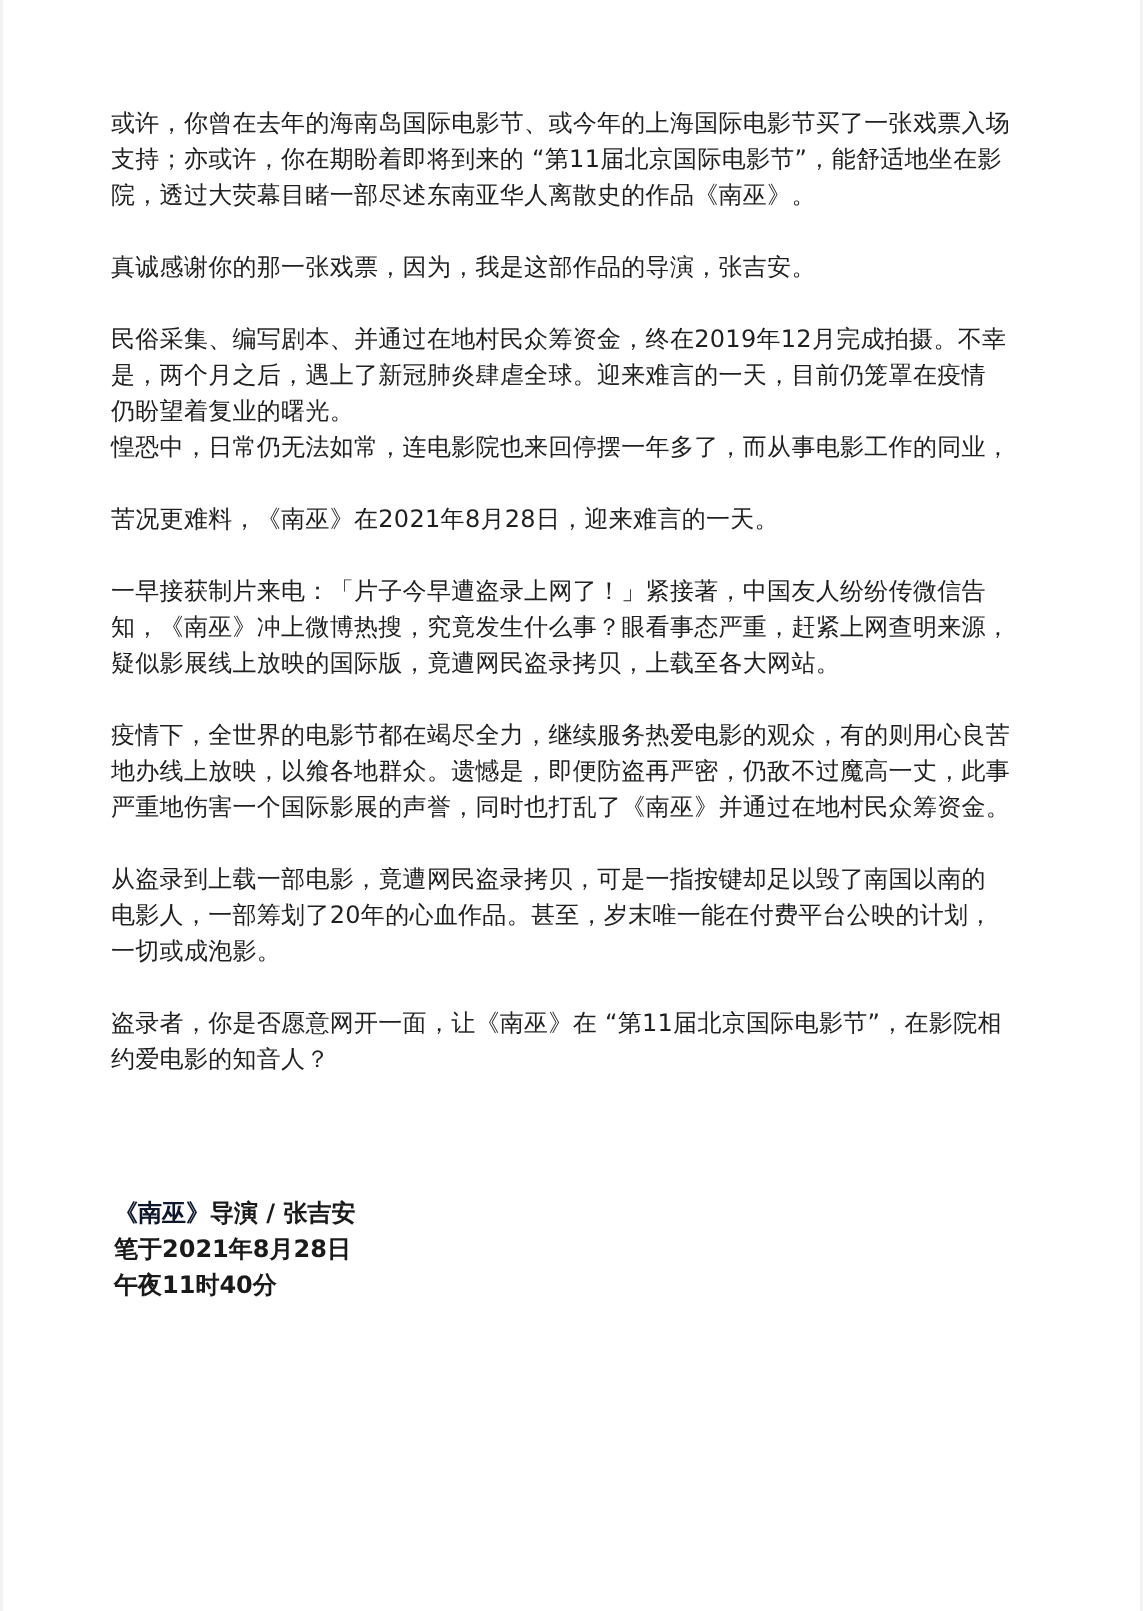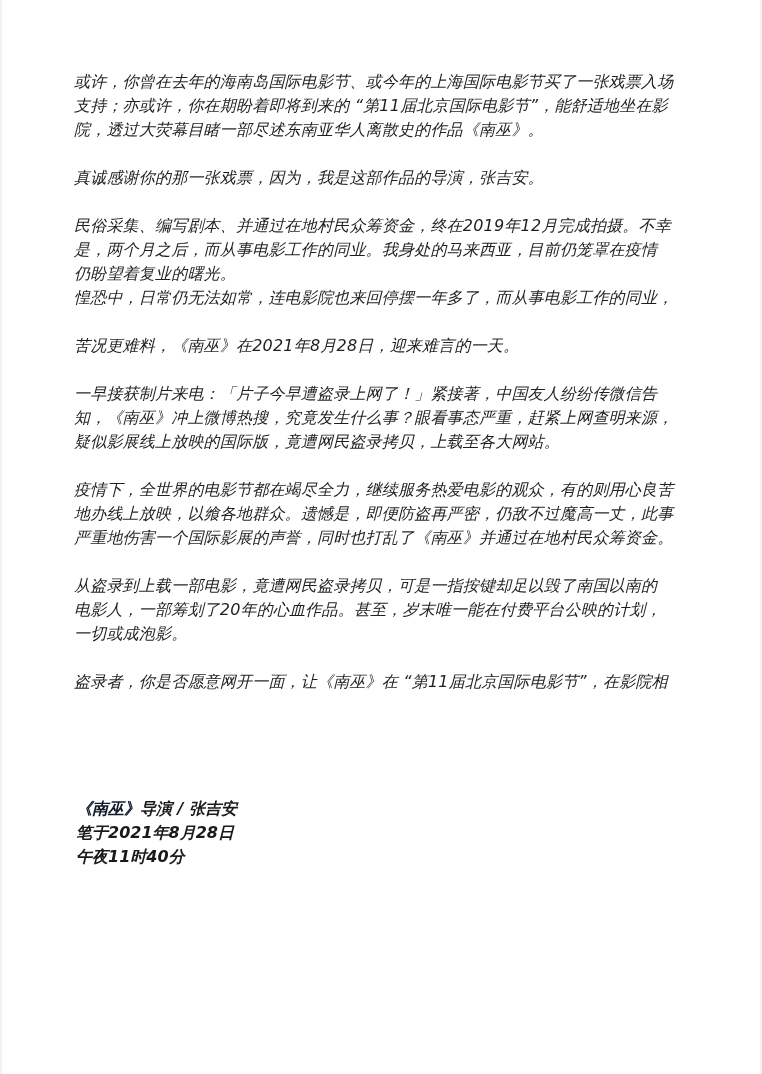--- a/index.html
+++ b/index.html
@@ -17,21 +17,20 @@
     }
     .page {
       position: absolute;
       left: 0; top: 0;
       width: 762px;
       height: 1074px;
       background: #ffffff;
       border-left: 2px solid #f2f2f2;
       border-right: 2px solid #f2f2f2;
       box-sizing: border-box;
-      font-style: italic;
     }
     .content {
       position: absolute;
       left: 72px;
       top: 70px;
       width: 630px;
     }
     .para {
       margin: 0 0 24px 0;
       font-size: 16px;
@@ -65,21 +64,21 @@
       <span class="line">支持；亦或许，你在期盼着即将到来的 “第11届北京国际电影节”，能舒适地坐在影</span>
       <span class="line">院，透过大荧幕目睹一部尽述东南亚华人离散史的作品《南巫》。</span>
     </p>
 
     <p class="para">
       <span class="line">真诚感谢你的那一张戏票，因为，我是这部作品的导演，张吉安。</span>
     </p>
 
     <p class="para">
       <span class="line">民俗采集、编写剧本、并通过在地村民众筹资金，终在2019年12月完成拍摄。不幸</span>
-      <span class="line">是，两个月之后，而从事电影工作的同业。我身处的马来西亚，目前仍笼罩在疫情</span>
+      <span class="line">是，两个月之后，遇上了新冠肺炎肆虐全球。迎来难言的一天，目前仍笼罩在疫情</span>
       <span class="line">仍盼望着复业的曙光。</span>
       <span class="line">惶恐中，日常仍无法如常，连电影院也来回停摆一年多了，而从事电影工作的同业，</span>
     </p>
 
     <p class="para">
       <span class="line">苦况更难料，《南巫》在2021年8月28日，迎来难言的一天。</span>
     </p>
 
     <p class="para">
       <span class="line">一早接获制片来电：「片子今早遭盗录上网了！」紧接著，中国友人纷纷传微信告</span>
@@ -94,20 +93,21 @@
     </p>
 
     <p class="para">
       <span class="line">从盗录到上载一部电影，竟遭网民盗录拷贝，可是一指按键却足以毁了南国以南的</span>
       <span class="line">电影人，一部筹划了20年的心血作品。甚至，岁末唯一能在付费平台公映的计划，</span>
       <span class="line">一切或成泡影。</span>
     </p>
 
     <p class="para">
       <span class="line">盗录者，你是否愿意网开一面，让《南巫》在 “第11届北京国际电影节”，在影院相</span>
+      <span class="line">约爱电影的知音人？</span>
     </p>
 
   </div>
 
   <div class="signature">
     <span class="sig-line">
       <span class="film-title">《南巫》</span><span>导演 / 张吉安</span>
     </span>
     <span class="sig-line">笔于2021年8月28日</span>
     <span class="sig-line">午夜11时40分</span>

